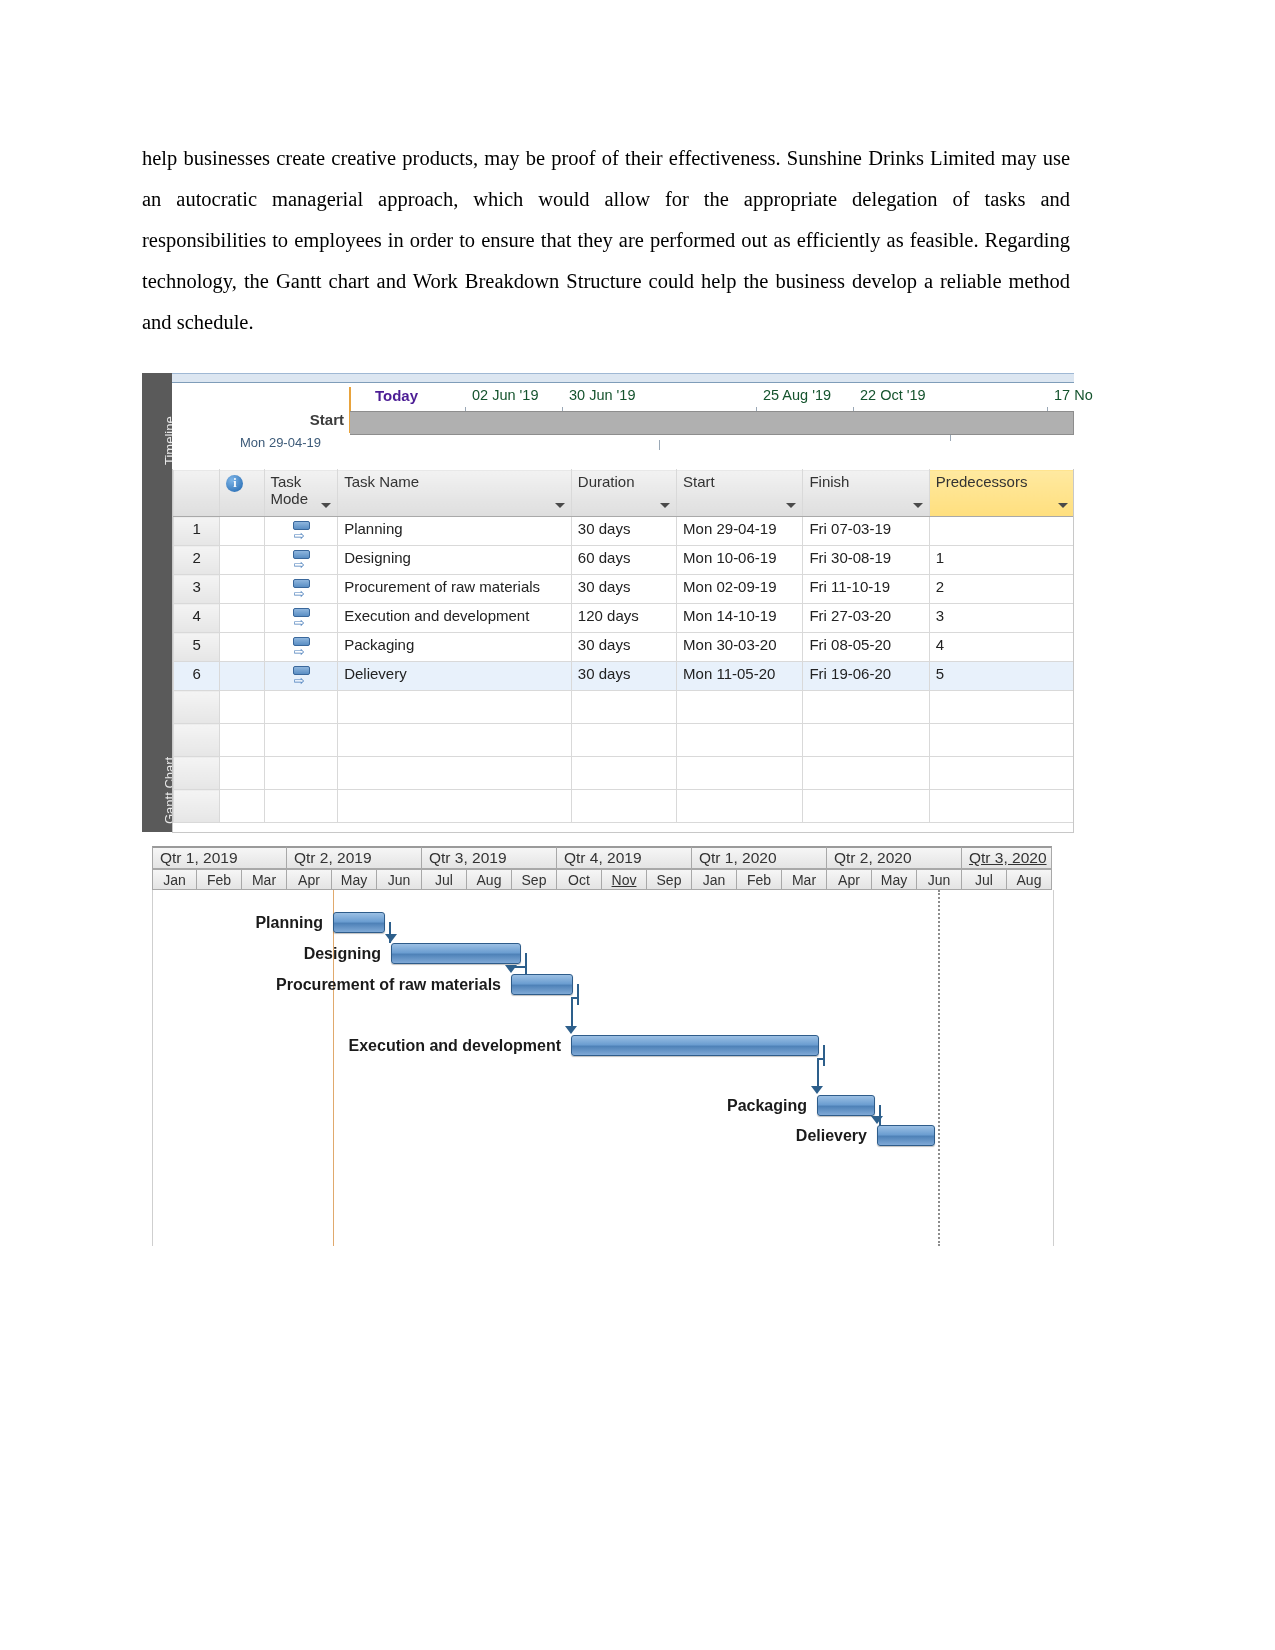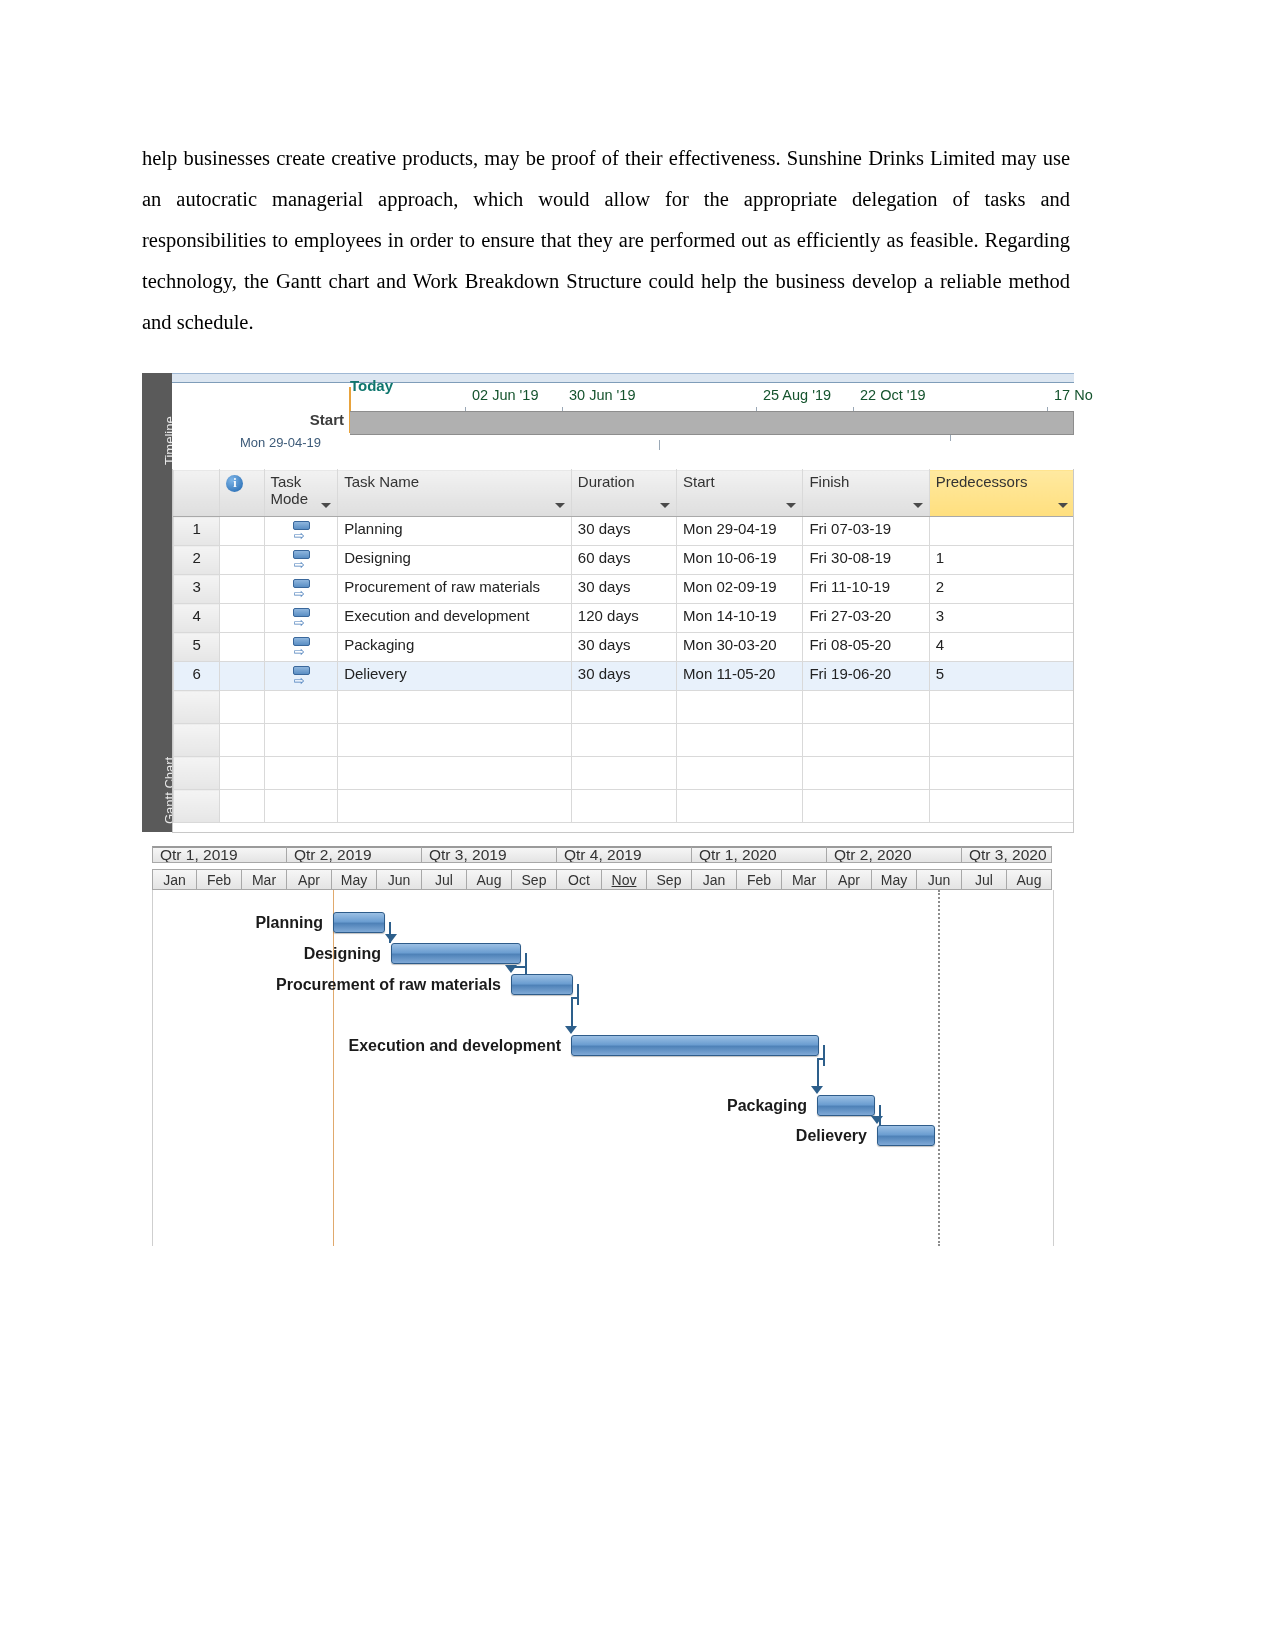--- a/index.html
+++ b/index.html
@@ -48,23 +48,23 @@
   }
   .tl-ticklabels{position:absolute;left:0;top:14px;right:0;height:22px;}
   .tl-tick{
     position:absolute;top:0;font-family:"Liberation Sans", sans-serif;
     font-size:14.5px;color:#14532d;white-space:nowrap;
   }
   .tl-tick .tickbar{
     position:absolute;left:-7px;top:20px;width:1px;height:10px;background:#9aa8b6;
   }
   .tl-today{
-    position:absolute;left:178px;top:4px;
+    position:absolute;left:178px;top:14px;
     font-family:"Liberation Sans", sans-serif;font-size:15px;
-    font-weight:bold;color:#0f766e;
+    font-weight:bold;color:#4c1d95;padding-left:25px;
   }
   .tl-start-label{
     position:absolute;left:100px;top:38px;width:72px;text-align:right;
     font-family:"Liberation Sans", sans-serif;font-size:15px;
     font-weight:bold;color:#3c3c3c;
   }
   .tl-bar{
     position:absolute;left:178px;top:38px;right:0;height:22px;
     background:#b0b0b0;border:1px solid #8d8d8d;border-left:none;
   }
@@ -131,21 +131,21 @@
     position:absolute;left:3px;top:10px;
     font-size:13px;line-height:12px;color:#4a7ebb;
   }
 
   
   .gantt{
     position:absolute;left:10px;top:478px;width:900px;height:400px;
   }
   .g-head{position:absolute;left:0;top:0;width:900px;height:44px;}
   .qrow,.mrow{position:absolute;left:0;width:900px;display:flex;}
-  .qrow{top:0;height:17px;}
+  .qrow{top:0;height:23px;}
   .mrow{top:23px;height:21px;}
   .qcell,.mcell{
     background:linear-gradient(#f6f6f6,#e4e4e4);
     border:1px solid #a8a8a8;border-left:none;
     font-family:"Liberation Sans", sans-serif;color:#333;
     display:flex;align-items:center;box-sizing:border-box;overflow:hidden;
   }
   .qcell{font-size:15.5px;padding-left:7px;border-top:2px solid #9a9a9a;}
   .mcell{font-size:14px;justify-content:center;}
   .qcell:first-child,.mcell:first-child{border-left:1px solid #a8a8a8;}
@@ -377,21 +377,21 @@
 
   <div class="gantt">
     <div class="g-head">
       <div class="qrow" id="q-row">
           <div class="qcell" style="width: 135px;">Qtr 1, 2019</div>
           <div class="qcell" style="width: 135px;">Qtr 2, 2019</div>
           <div class="qcell" style="width: 135px;">Qtr 3, 2019</div>
           <div class="qcell" style="width: 135px;">Qtr 4, 2019</div>
           <div class="qcell" style="width: 135px;">Qtr 1, 2020</div>
           <div class="qcell" style="width: 135px; text-align: right;">Qtr 2, 2020</div>
-          <div class="qcell" style="width: 90px;">Qtr 3, 2020</div>
+          <div class="qcell" style="width: 90px; text-decoration: underline;">Qtr 3, 2020</div>
         </div>
       <div class="mrow" id="m-row">
           <div class="mcell" style="width: 45px;">Jan</div>
           <div class="mcell" style="width: 45px;">Feb</div>
           <div class="mcell" style="width: 45px;">Mar</div>
           <div class="mcell" style="width: 45px;">Apr</div>
           <div class="mcell" style="width: 45px;">May</div>
           <div class="mcell" style="width: 45px;">Jun</div>
           <div class="mcell" style="width: 45px;">Jul</div>
           <div class="mcell" style="width: 45px;">Aug</div>

